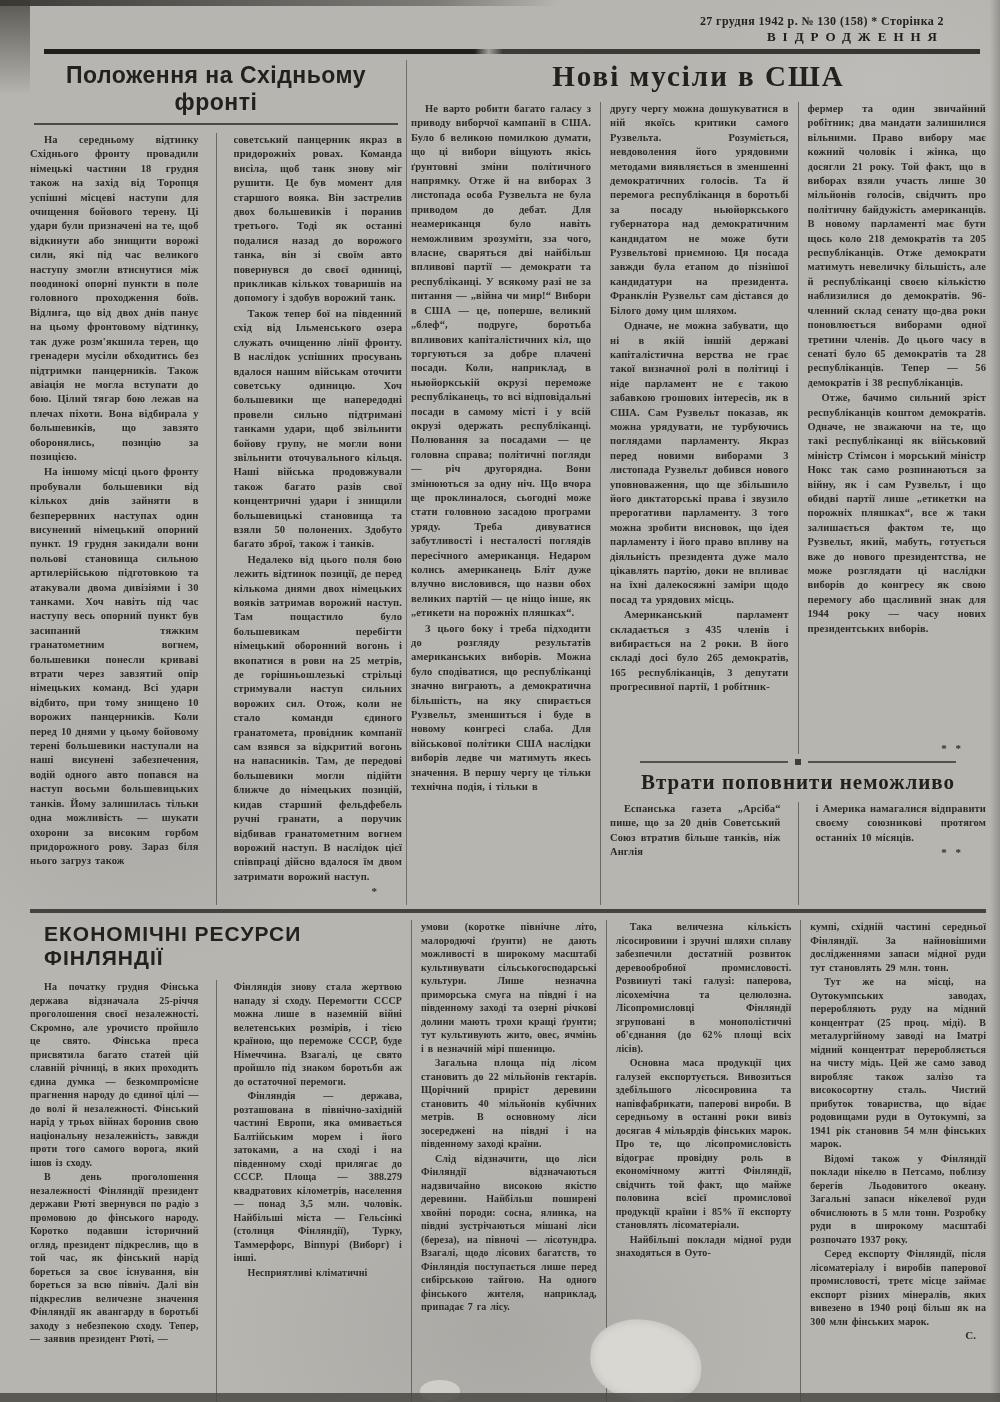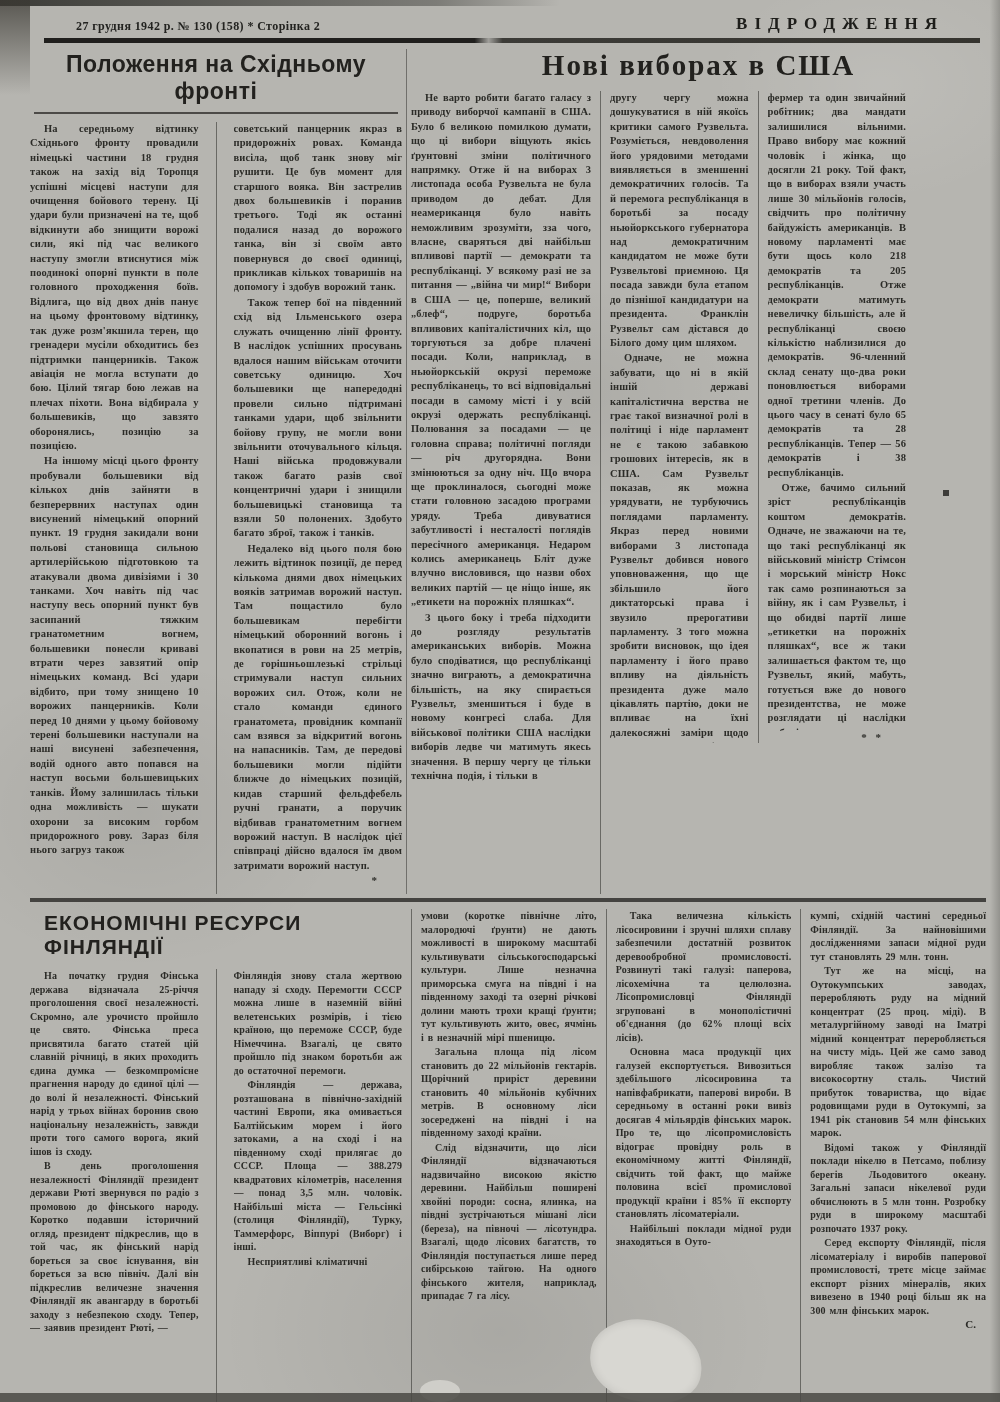--- a/index.html
+++ b/index.html
@@ -20,24 +20,24 @@
   .blot-tl{position:absolute;top:0;left:0;width:30px;height:95px;
     background:linear-gradient(180deg,rgba(58,56,50,.75),rgba(58,56,50,0));}
   .edge-right{position:absolute;top:0;right:0;width:10px;height:100%;
     background:linear-gradient(270deg,rgba(66,66,62,.30),transparent);}
   .scan-bottom{position:absolute;bottom:0;left:0;right:0;height:9px;background:#4a4944;opacity:.85;}
   .tear{position:absolute;left:590px;top:1320px;width:112px;height:82px;background:#d8d7d2;
     border-radius:45% 55% 40% 50%;transform:rotate(6deg);box-shadow:inset 0 0 10px rgba(0,0,0,.12);}
   .tear2{position:absolute;left:420px;top:1380px;width:40px;height:22px;background:#cfcec9;border-radius:50%;}
 
   
-  .masthead{display:flex;justify-content:space-between;align-items:flex-end;
-    padding:4px 42px 3px 46px;}
+  .masthead{display:flex;align-items:flex-end;
+    padding:4px 42px 3px 34px;flex-direction:column;}
   .issue{font-weight:bold;font-size:12px;letter-spacing:.4px;color:#232320;}
-  .paper{font-weight:bold;font-size:17px;letter-spacing:7px;color:#1d1d1a;}
+  .paper{font-weight:bold;font-size:13px;letter-spacing:7px;color:#1d1d1a;}
   .mast-rule{height:5px;margin:1px 6px 0 14px;
     background:linear-gradient(90deg,#201f1d 0%,#201f1d 46%,rgba(32,31,29,.15) 47.5%,#3c3b37 49%,#35342f 100%);}
 
   
   .col{font-size:10.5px;line-height:14.4px;text-align:justify;font-weight:bold;
     letter-spacing:.1px;word-spacing:1.2px;color:#2b2b27;overflow:hidden;}
   .col p{margin:0 0 1px;text-indent:14px;}
   .cont p:first-child{text-indent:0;}
   .vdiv{width:1px;background:rgba(42,42,38,.55);align-self:stretch;}
   .endmark{text-align:right;padding-right:22px;font-weight:bold;font-size:11px;letter-spacing:3px;color:#2b2b27;}
@@ -52,21 +52,21 @@
   .cols .col{flex:1;}
   .colwrap{flex:1;display:flex;flex-direction:column;overflow:hidden;}
   .colwrap .col{flex:0 1 auto;}
   .main-div{margin:0 4px;background:rgba(42,42,38,.5);}
 
   .art2{flex:1;display:flex;flex-direction:column;overflow:hidden;}
   .art2>h2{font:bold 29px "Liberation Serif",serif;text-align:center;letter-spacing:2px;
     color:#22211e;margin:0 0 9px;}
   .art2-body{display:flex;gap:9px;flex:1;overflow:hidden;}
   .art2-body>.col{width:180px;flex:none;}
-  .art2-right{flex:1;display:flex;flex-direction:row;overflow:hidden;}
+  .art2-right{flex:1;display:flex;flex-direction:column;overflow:hidden;}
   .cols23{display:flex;gap:9px;height:652px;overflow:hidden;}
   .cols23 .col{flex:1;}
   .mini-rule{display:flex;align-items:center;gap:7px;margin:5px 30px 4px;}
   .mini-line{flex:1;height:2px;background:rgba(40,39,36,.7);}
   .mini-square{width:6px;height:6px;background:rgba(40,39,36,.85);}
   .losses{display:flex;flex-direction:column;overflow:hidden;flex:1;}
   .losses h3{font:bold 21px "Liberation Serif",serif;text-align:center;letter-spacing:1px;
     color:#22211e;margin:1px 0 7px;}
   .losses .cols{padding-top:0;}
 
@@ -111,21 +111,21 @@
               <p>Недалеко від цього поля бою лежить відтинок позиції, де перед кількома днями двох німецьких вояків затримав ворожий наступ. Там пощастило було большевикам перебігти німецький оборонний вогонь і вкопатися в рови на 25 метрів, де горішньошлезькі стрільці стримували наступ сильних ворожих сил. Отож, коли не стало команди єдиного гранатомета, провідник компанії сам взявся за відкритий вогонь на напасників. Там, де передові большевики могли підійти ближче до німецьких позицій, кидав старший фельдфебель ручні гранати, а поручик відбивав гранатометним вогнем ворожий наступ. В наслідок цієї співпраці дійсно вдалося їм двом затримати ворожий наступ.</p>
             </div>
           <div class="endmark">*</div>
         </div>
       </div>
     </section>
 
     <div class="vdiv main-div"></div>
 
     <section class="art2">
-      <h2>Нові виборах в США</h2>
+      <h2>Нові мусіли в США</h2>
       <div class="art2-body">
         <div class="col">
             <p>Не варто робити багато галасу з приводу виборчої кампанії в США. Було б великою помилкою думати, що ці вибори віщують якісь ґрунтовні зміни політичного напрямку. Отже й на виборах 3 листопада особа Рузвельта не була приводом до дебат. Для неамериканця було навіть неможливим зрозуміти, зза чого, власне, сваряться дві найбільш впливові партії — демократи та республіканці. У всякому разі не за питання — „війна чи мир!“ Вибори в США — це, поперше, великий „блеф“, подруге, боротьба впливових капіталістичних кіл, що торгуються за добре плачені посади. Коли, наприклад, в ньюйоркській окрузі переможе республіканець, то всі відповідальні посади в самому місті і у всій окрузі одержать республіканці. Полювання за посадами — це головна справа; політичні погляди — річ другорядна. Вони змінюються за одну ніч. Що вчора ще проклиналося, сьогодні може стати головною засадою програми уряду. Треба дивуватися забутливості і несталості поглядів пересічного американця. Недаром колись американець Бліт дуже влучно висловився, що назви обох великих партій — це ніщо інше, як „етикети на порожніх пляшках“.</p>
             <p>З цього боку і треба підходити до розгляду результатів американських виборів. Можна було сподіватися, що республіканці значно виграють, а демократична більшість, на яку спирається Рузвельт, зменшиться і буде в новому конгресі слаба. Для військової політики США наслідки виборів ледве чи матимуть якесь значення. В першу чергу це тільки технічна подія, і тільки в</p>
           </div>
         <div class="vdiv"></div>
         <div class="art2-right">
           <div class="cols23">
             <div class="col cont">
                 <p>другу чергу можна дошукуватися в ній якоїсь критики самого Рузвельта. Розуміється, невдоволення його урядовими методами виявляється в зменшенні демократичних голосів. Та й перемога республіканця в боротьбі за посаду ньюйоркського губернатора над демократичним кандидатом не може бути Рузвельтові приємною. Ця посада завжди була етапом до пізнішої кандидатури на президента. Франклін Рузвельт сам дістався до Білого дому цим шляхом.</p>

